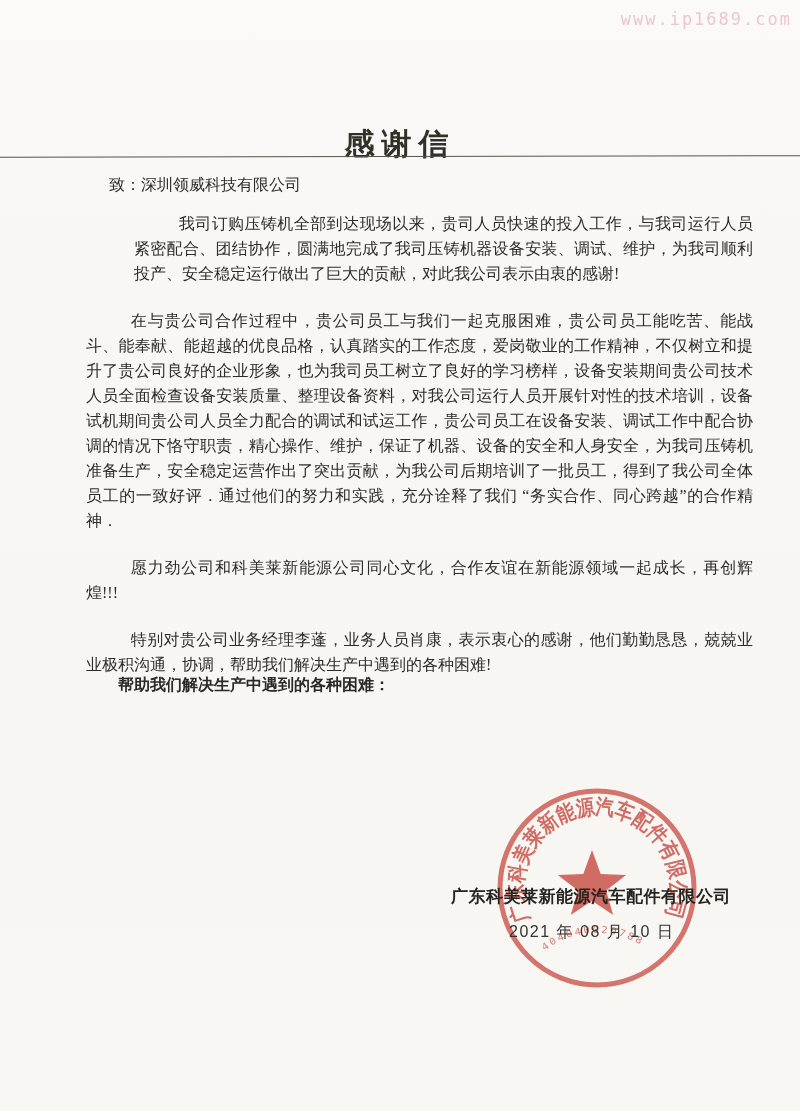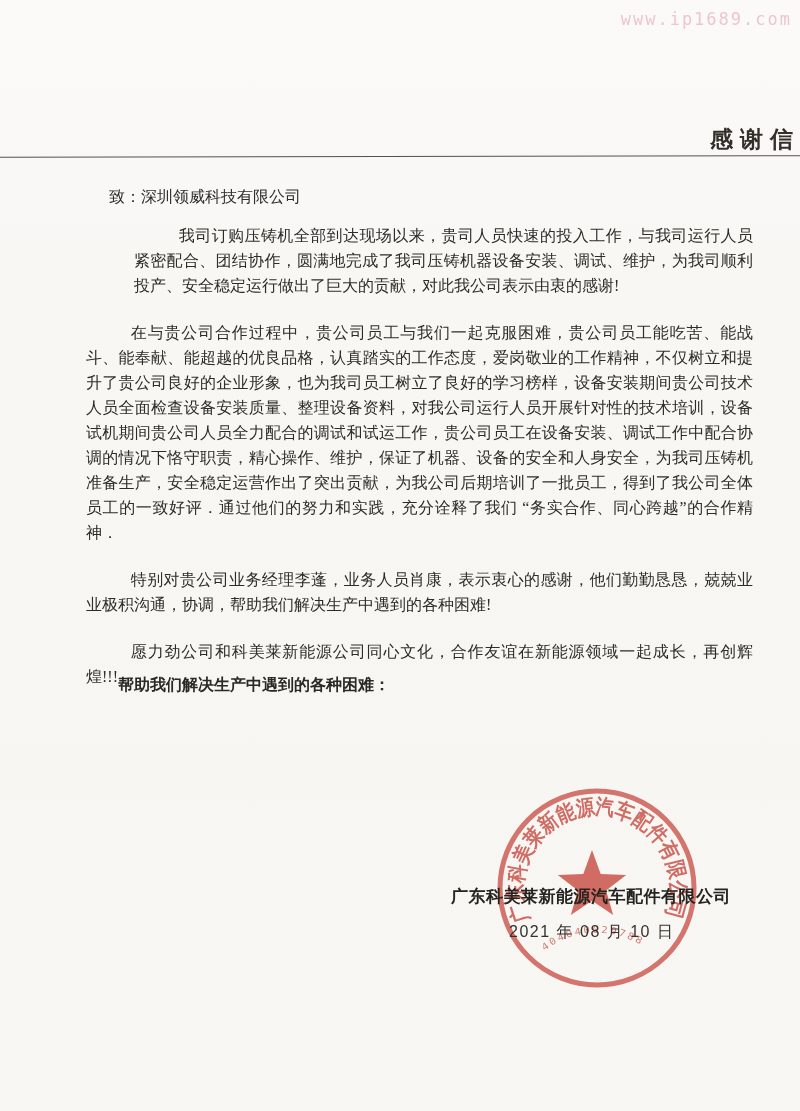--- a/index.html
+++ b/index.html
@@ -17,33 +17,33 @@
   .watermark {
     position:absolute; top:9px; right:8px;
     font-family:"DejaVu Sans Mono","Liberation Mono",monospace;
     font-size:17px; letter-spacing:2px;
     color:#ecc6d2;
     text-align:right;
   }
 
   .title {
     position:absolute; top:124px; left:0; width:100%;
-    text-align:right;
-    font-size:23px; font-weight:bold; letter-spacing:7px;
+    text-align:center;
+    font-size:30px; font-weight:bold; letter-spacing:7px;
     color:#323029;
   }
 
   .title-rule {
     position:absolute; top:156px; left:-4px; width:810px; height:0;
     border-top:1.6px solid #55514b;
     transform:rotate(-0.12deg);
   }
 
   .content {
-    position:absolute; left:86px; top:184px; width:667px;
+    position:absolute; left:86px; top:172px; width:667px;
     font-size:16px; line-height:25px;
     text-align:justify;
   }
   .recipient { margin:0 0 10px 23px; }
   .para { margin:22px 0 0 0; text-indent:2.8em; }
   .para.first { margin-top:14px;margin-left:48px; }
 
   .roster {
     position:absolute; left:86px; top:672px; width:667px;
     font-size:16px; line-height:26px; font-weight:bold;
@@ -76,22 +76,22 @@
 
   <div class="watermark">www.ip1689.com</div>
 
   <div class="title">感谢信</div>
   <div class="title-rule"></div>
 
   <div class="content">
     <div class="recipient">致：深圳领威科技有限公司</div>
     <p class="para first">我司订购压铸机全部到达现场以来，贵司人员快速的投入工作，与我司运行人员紧密配合、团结协作，圆满地完成了我司压铸机器设备安装、调试、维护，为我司顺利投产、安全稳定运行做出了巨大的贡献，对此我公司表示由衷的感谢!</p>
     <p class="para">在与贵公司合作过程中，贵公司员工与我们一起克服困难，贵公司员工能吃苦、能战斗、能奉献、能超越的优良品格，认真踏实的工作态度，爱岗敬业的工作精神，不仅树立和提升了贵公司良好的企业形象，也为我司员工树立了良好的学习榜样，设备安装期间贵公司技术人员全面检查设备安装质量、整理设备资料，对我公司运行人员开展针对性的技术培训，设备试机期间贵公司人员全力配合的调试和试运工作，贵公司员工在设备安装、调试工作中配合协调的情况下恪守职责，精心操作、维护，保证了机器、设备的安全和人身安全，为我司压铸机准备生产，安全稳定运营作出了突出贡献，为我公司后期培训了一批员工，得到了我公司全体员工的一致好评．通过他们的努力和实践，充分诠释了我们 “务实合作、同心跨越”的合作精神．</p>
+    <p class="para">愿力劲公司和科美莱新能源公司同心文化，合作友谊在新能源领域一起成长，再创辉煌!!!</p>
     <p class="para">特别对贵公司业务经理李蓬，业务人员肖康，表示衷心的感谢，他们勤勤恳恳，兢兢业业极积沟通，协调，帮助我们解决生产中遇到的各种困难!</p>
-    <p class="para">愿力劲公司和科美莱新能源公司同心文化，合作友谊在新能源领域一起成长，再创辉煌!!!</p>
   </div>
 
   <div class="roster">
     <div class="roster-heading">帮助我们解决生产中遇到的各种困难：</div>
   </div>
 
   <svg class="stamp" viewBox="0 0 220 220" width="220" height="220" xmlns="http://www.w3.org/2000/svg">
     <defs>
       <path id="sealArc" d="M 42.9 141.3 A 74 74 0 1 1 177.1 141.3" fill="none"></path>
       <path id="serialArc" d="M 56 174.3 A 84 84 0 0 1 164 174.3" fill="none"></path>

